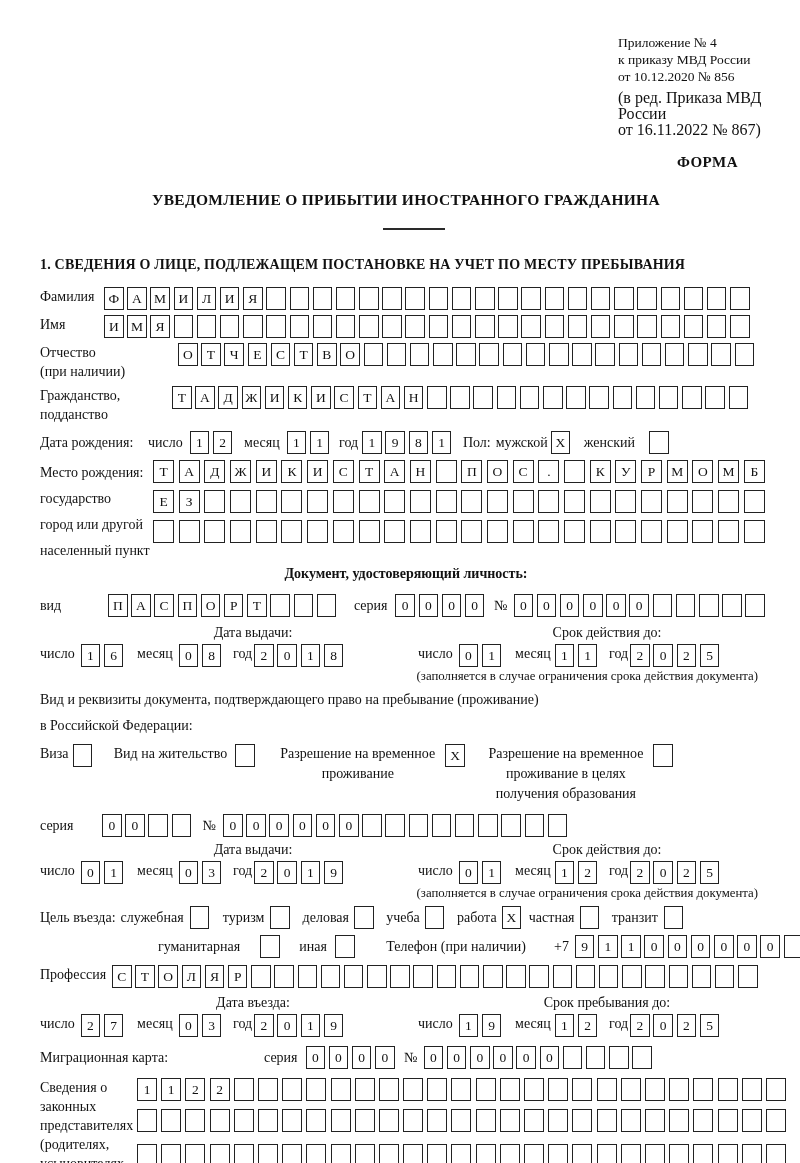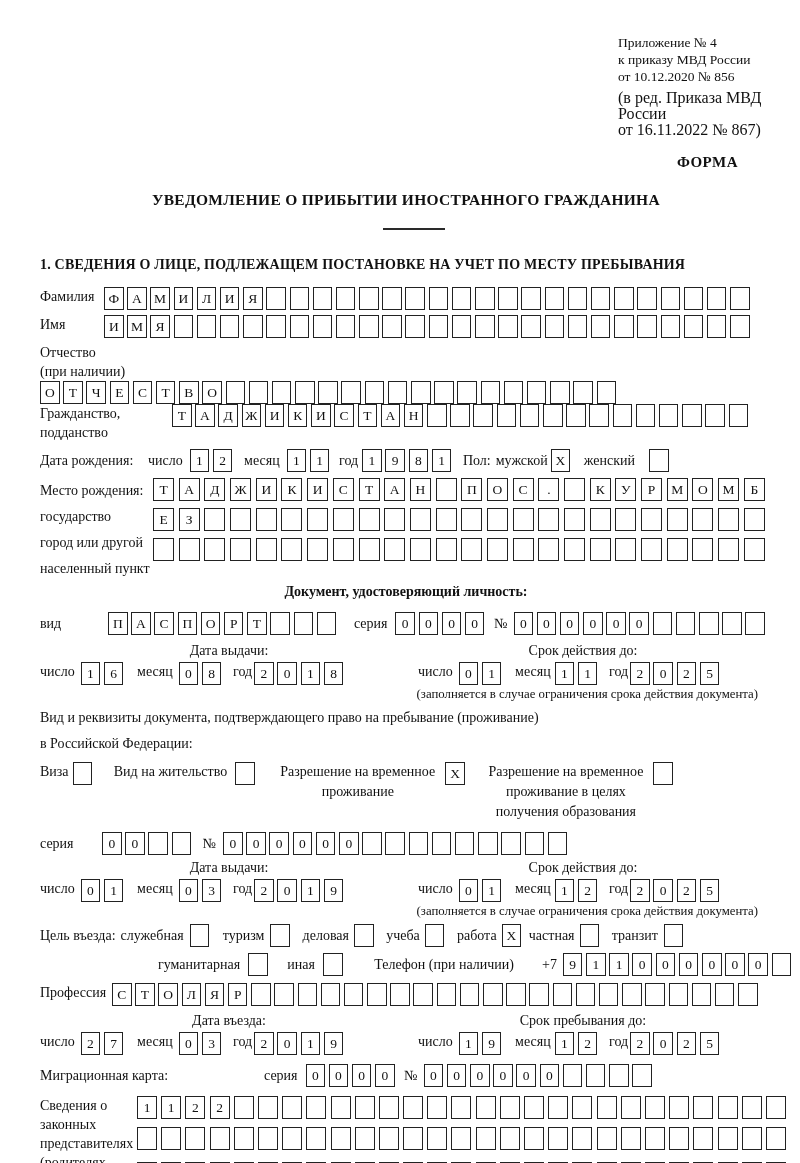--- a/index.html
+++ b/index.html
@@ -27,21 +27,21 @@
         font-size:13.5px;line-height:1;flex:none;background:#fff;}
   .cells.wide .cell{width:21px;margin-right:4.7px;}
   .cells.rep .cell{width:20px;margin-right:4.2px;}
   .small-note{font-size:12.8px;}
   .center-bold{font-weight:bold;font-size:14px;text-align:center;}
 
   .date-line{display:flex;margin-top:3px;}
   .date-grp{display:flex;align-items:flex-start;}
   .date-grp .flabel{margin-right:6px;}
   .dg-left{width:378px;}
-  .heads{display:flex;margin-top:8px;}
+  .heads{display:flex;margin-top:8px;justify-content:flex-end;}
   .heads .h-left{width:378px;text-align:center;font-size:14px;}
   .heads .h-right{width:330px;text-align:center;font-size:14px;}
   .note-right{text-align:right;padding-right:14px;margin-top:2px;}
 
   .opt{display:flex;align-items:flex-start;}
   .opt .flabel{margin-right:8px;}
   .opt-multiline{text-align:center;font-size:14px;line-height:20px;}
 
   .rep-note{margin-top:8px;margin-left:140px;font-size:13.2px;text-align:center;width:590px;}
 </style>
@@ -132,21 +132,21 @@
         <span class="cell"></span>
         <span class="cell"></span>
         <span class="cell"></span>
         <span class="cell"></span>
         <span class="cell"></span>
         <span class="cell"></span>
         <span class="cell"></span>
       </div>
   </div>
 
-  <div class="frow" style="min-height:43px;flex-direction:column;">
+  <div class="frow" style="min-height:43px;">
     <div class="flabel lbl2" style="width:138px;">
       <div>Отчество</div>
       <div>(при наличии)</div>
     </div>
     <div class="cells">
         <span class="cell">О</span>
         <span class="cell">Т</span>
         <span class="cell">Ч</span>
         <span class="cell">Е</span>
         <span class="cell">С</span>
@@ -548,21 +548,21 @@
     <div class="cells">
         <span class="cell"></span>
       </div>
     <div class="flabel" style="margin:0 6px 0 9px;">транзит</div>
     <div class="cells">
         <span class="cell"></span>
       </div>
   </div>
 
   <div class="frow" style="margin-top:6px;align-items:center;padding-left:118px;">
-    <div class="flabel" style="margin-right:8px;">гуманитарная</div>
+    <div class="flabel" style="margin-right:20px;">гуманитарная</div>
     <div class="cells">
         <span class="cell"></span>
       </div>
     <div class="flabel" style="margin:0 8px 0 16px;">иная</div>
     <div class="cells">
         <span class="cell"></span>
       </div>
     <div class="flabel" style="margin-left:28px;">Телефон (при наличии)</div>
     <div class="flabel" style="margin:0 6px 0 28px;">+7</div>
     <div class="cells">

